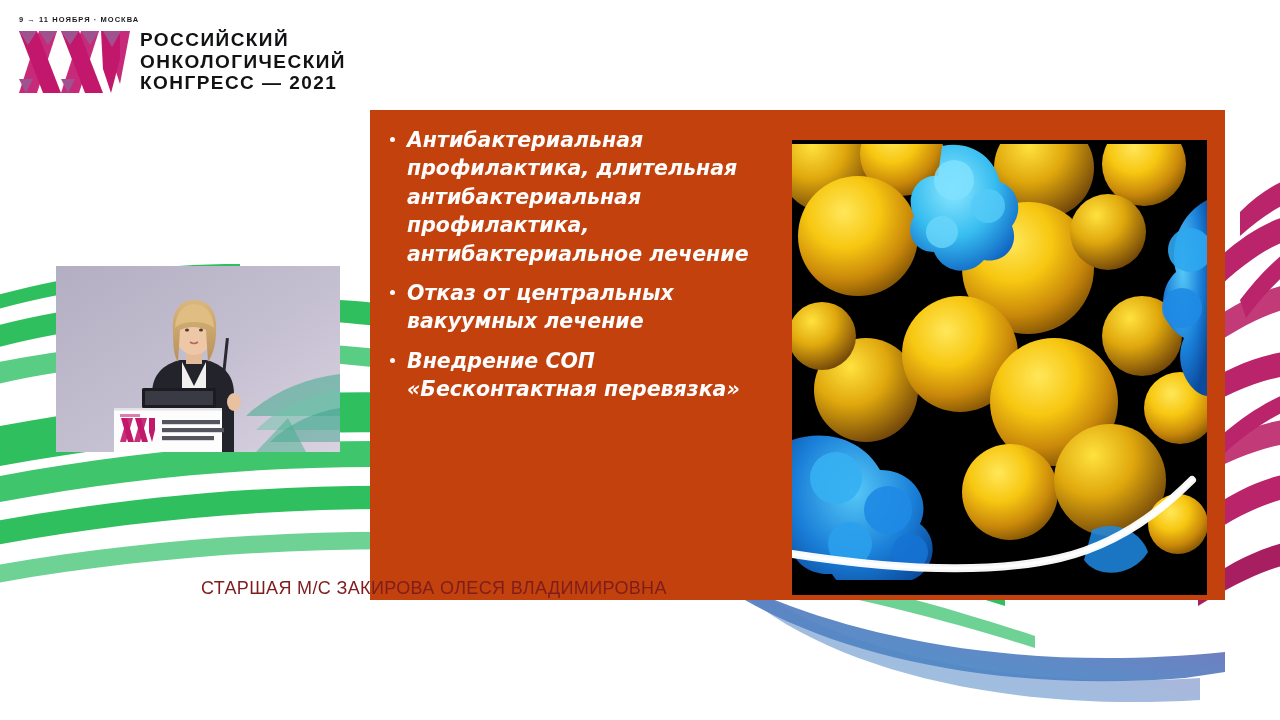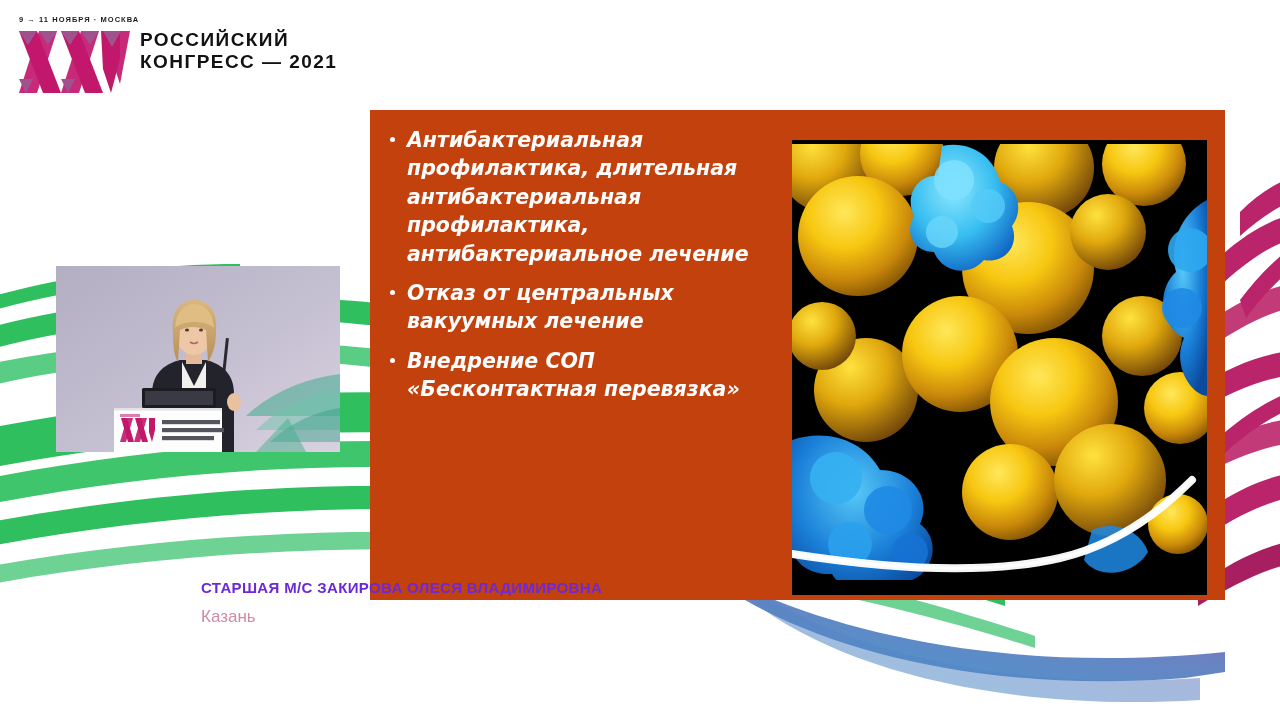--- a/index.html
+++ b/index.html
@@ -56,22 +56,22 @@
   }
   .micro {
     position:absolute; left:422px; top:30px; width:415px; height:455px;
     overflow:hidden; background:#000;
   }
   .micro svg { display:block; width:100%; height:100%; }
 
   
   .caption { position:absolute; left:201px; top:576px; z-index:7; }
   .cap-name {
-    font-size:15px; font-weight:bold; letter-spacing:.35px;
-    color:#6d28d9; white-space:nowrap; line-height:24px;
+    font-size:18px; font-weight:normal; letter-spacing:.35px;
+    color:#7f1d1d; white-space:nowrap; line-height:24px;
   }
   .cap-city {
     font-size:17px; font-weight:normal; color:#cc8ca6;
     line-height:26px; margin-top:4px;
   }
 </style>
 </head>
 <body>
 
 <svg class="waves" viewBox="0 0 1280 720" preserveAspectRatio="none">
@@ -133,20 +133,21 @@
       <path d="M 44,2 L 62,2 L 53,16 Z"></path>
       <path d="M 64,2 L 82,2 L 73,16 Z"></path>
       <path d="M 86,2 L 104,2 L 95,18 Z"></path>
       <path d="M 2,50 L 16,50 L 9,64 Z"></path>
       <path d="M 44,50 L 58,50 L 51,64 Z"></path>
     </g>
   </svg>
 
   <div class="logo-text">
     <div>РОССИЙСКИЙ</div>
+    <div>ОНКОЛОГИЧЕСКИЙ</div>
     <div>КОНГРЕСС — 2021</div>
   </div>
 </div>
 
 <div class="video-thumb">
   <svg class="vt-svg" viewBox="0 0 284 186" preserveAspectRatio="none">
     <defs>
       <linearGradient id="vbg" x1="0" y1="0" x2="1" y2="1">
         <stop offset="0%" stop-color="#b3aec1"></stop>
         <stop offset="55%" stop-color="#c5bfd2"></stop>
@@ -287,14 +288,13 @@
       </g>
 
       <rect x="0" y="440" width="415" height="15" fill="#000"></rect>
       <rect x="0" y="0" width="415" height="4" fill="#000"></rect>
     </svg>
   </div>
 </div>
 
 <div class="caption">
   <div class="cap-name">СТАРШАЯ М/С ЗАКИРОВА ОЛЕСЯ ВЛАДИМИРОВНА</div>
-  <div class="cap-city">Казань</div>
 </div>
 
 </body></html>

